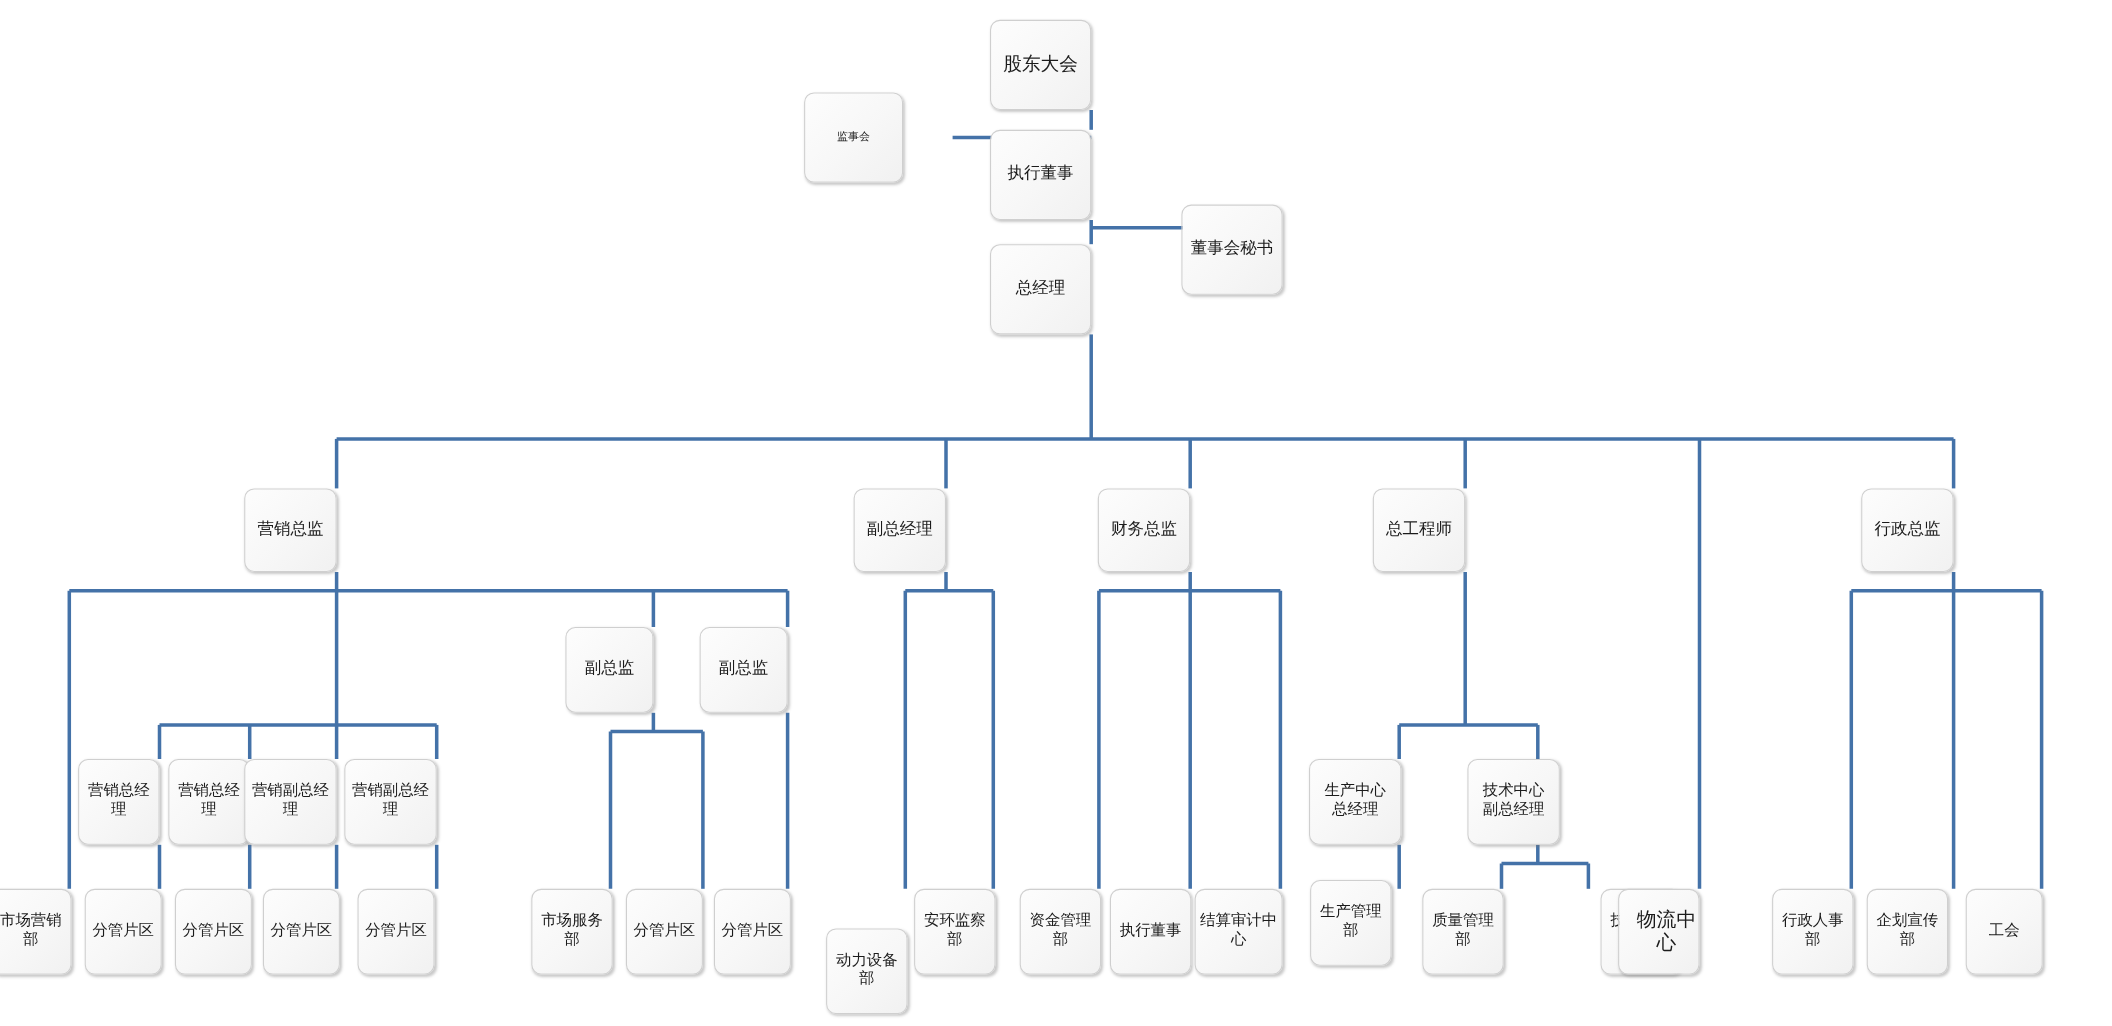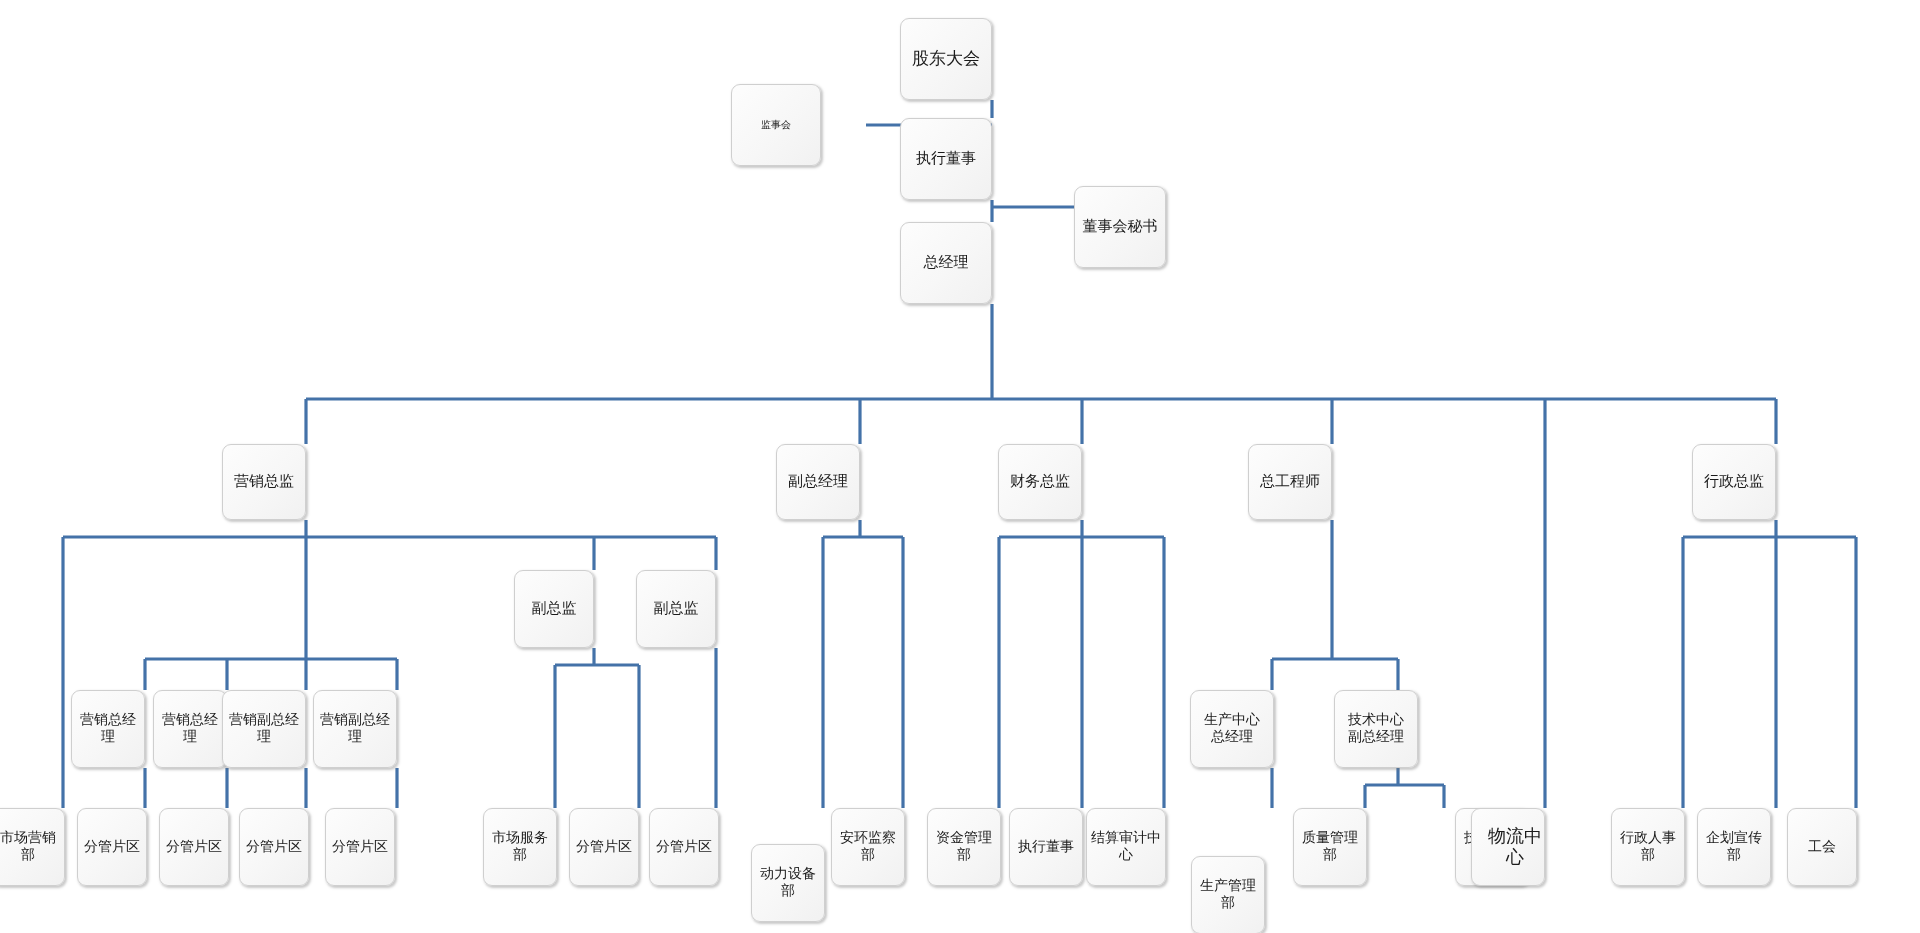--- a/index.html
+++ b/index.html
@@ -143,21 +143,21 @@
       <div class="org-node" id="n_region_3" style="left: 239px; top: 808px; width: 70px; height: 78px; font-size: 14px;"><span class="lbl">分管片区</span></div>
       <div class="org-node" id="n_region_4" style="left: 325px; top: 808px; width: 70px; height: 78px; font-size: 14px;"><span class="lbl">分管片区</span></div>
       <div class="org-node" id="n_mkt_service" style="left: 483px; top: 808px; width: 74px; height: 78px; font-size: 14px;"><span class="lbl">市场服务部</span></div>
       <div class="org-node" id="n_region_5" style="left: 569px; top: 808px; width: 70px; height: 78px; font-size: 14px;"><span class="lbl">分管片区</span></div>
       <div class="org-node" id="n_region_6" style="left: 649px; top: 808px; width: 70px; height: 78px; font-size: 14px;"><span class="lbl">分管片区</span></div>
       <div class="org-node" id="n_power_equip" style="left: 751px; top: 808px; width: 74px; height: 78px; font-size: 14px; margin-top: 36px;"><span class="lbl">动力设备部</span></div>
       <div class="org-node" id="n_safety_env" style="left: 831px; top: 808px; width: 74px; height: 78px; font-size: 14px;"><span class="lbl">安环监察部</span></div>
       <div class="org-node" id="n_fund_mgmt" style="left: 927px; top: 808px; width: 74px; height: 78px; font-size: 14px;"><span class="lbl">资金管理部</span></div>
       <div class="org-node" id="n_asset_finance" style="left: 1009px; top: 808px; width: 74px; height: 78px; font-size: 14px;"><span class="lbl">执行董事</span></div>
       <div class="org-node" id="n_settle_audit" style="left: 1086px; top: 808px; width: 80px; height: 78px; font-size: 14px;"><span class="lbl">结算审计中心</span></div>
-      <div class="org-node" id="n_prod_mgmt" style="left: 1191px; top: 856px; width: 74px; height: 78px; font-size: 14px;"><span class="lbl">生产管理部</span></div>
+      <div class="org-node" id="n_prod_mgmt" style="left: 1191px; top: 800px; width: 74px; height: 78px; font-size: 14px;"><span class="lbl">生产管理部</span></div>
       <div class="org-node" id="n_quality_mgmt" style="left: 1293px; top: 808px; width: 74px; height: 78px; font-size: 14px;"><span class="lbl">质量管理部</span></div>
       <div class="org-node" id="n_tech_rd" style="left: 1455px; top: 808px; width: 74px; height: 78px; font-size: 14px;"><span class="lbl">技术研发部</span></div>
       <div class="org-node" id="n_logistics" style="left: 1471px; top: 808px; width: 74px; height: 78px; font-size: 18px; padding-left: 16px;"><span class="lbl">物流中心</span></div>
       <div class="org-node" id="n_admin_hr" style="left: 1611px; top: 808px; width: 74px; height: 78px; font-size: 14px;"><span class="lbl">行政人事部</span></div>
       <div class="org-node" id="n_planning_pr" style="left: 1697px; top: 808px; width: 74px; height: 78px; font-size: 14px;"><span class="lbl">企划宣传部</span></div>
       <div class="org-node" id="n_union" style="left: 1787px; top: 808px; width: 70px; height: 78px; font-size: 14px;"><span class="lbl">工会</span></div>
     </div>
 </div>
 
 </body></html>

